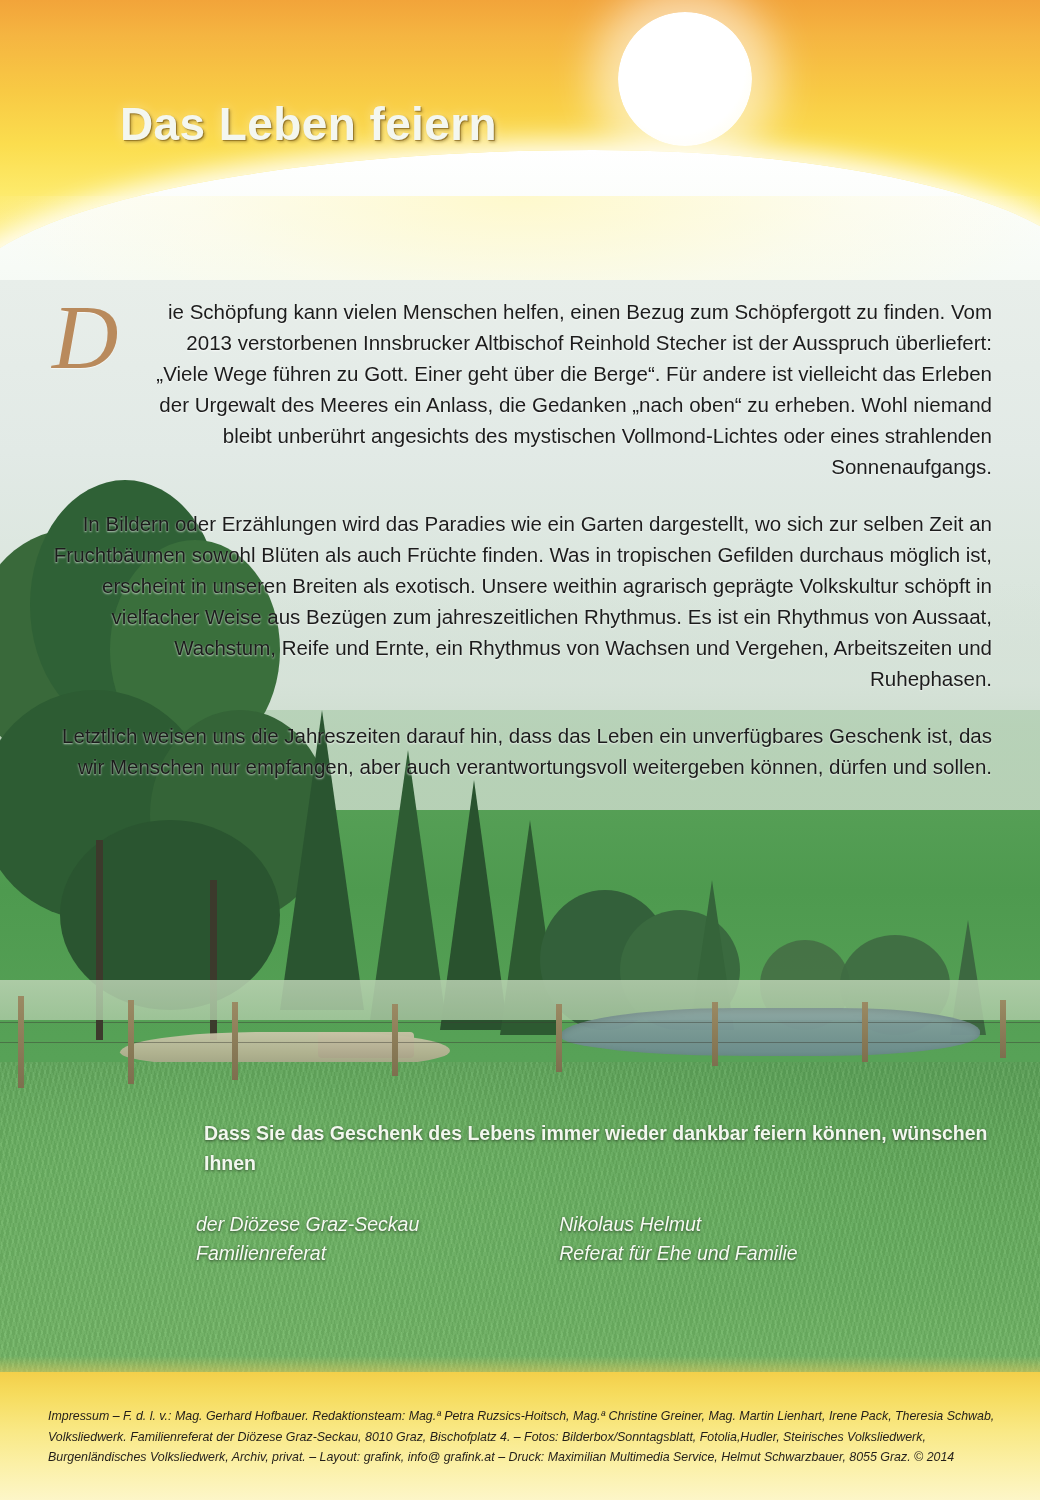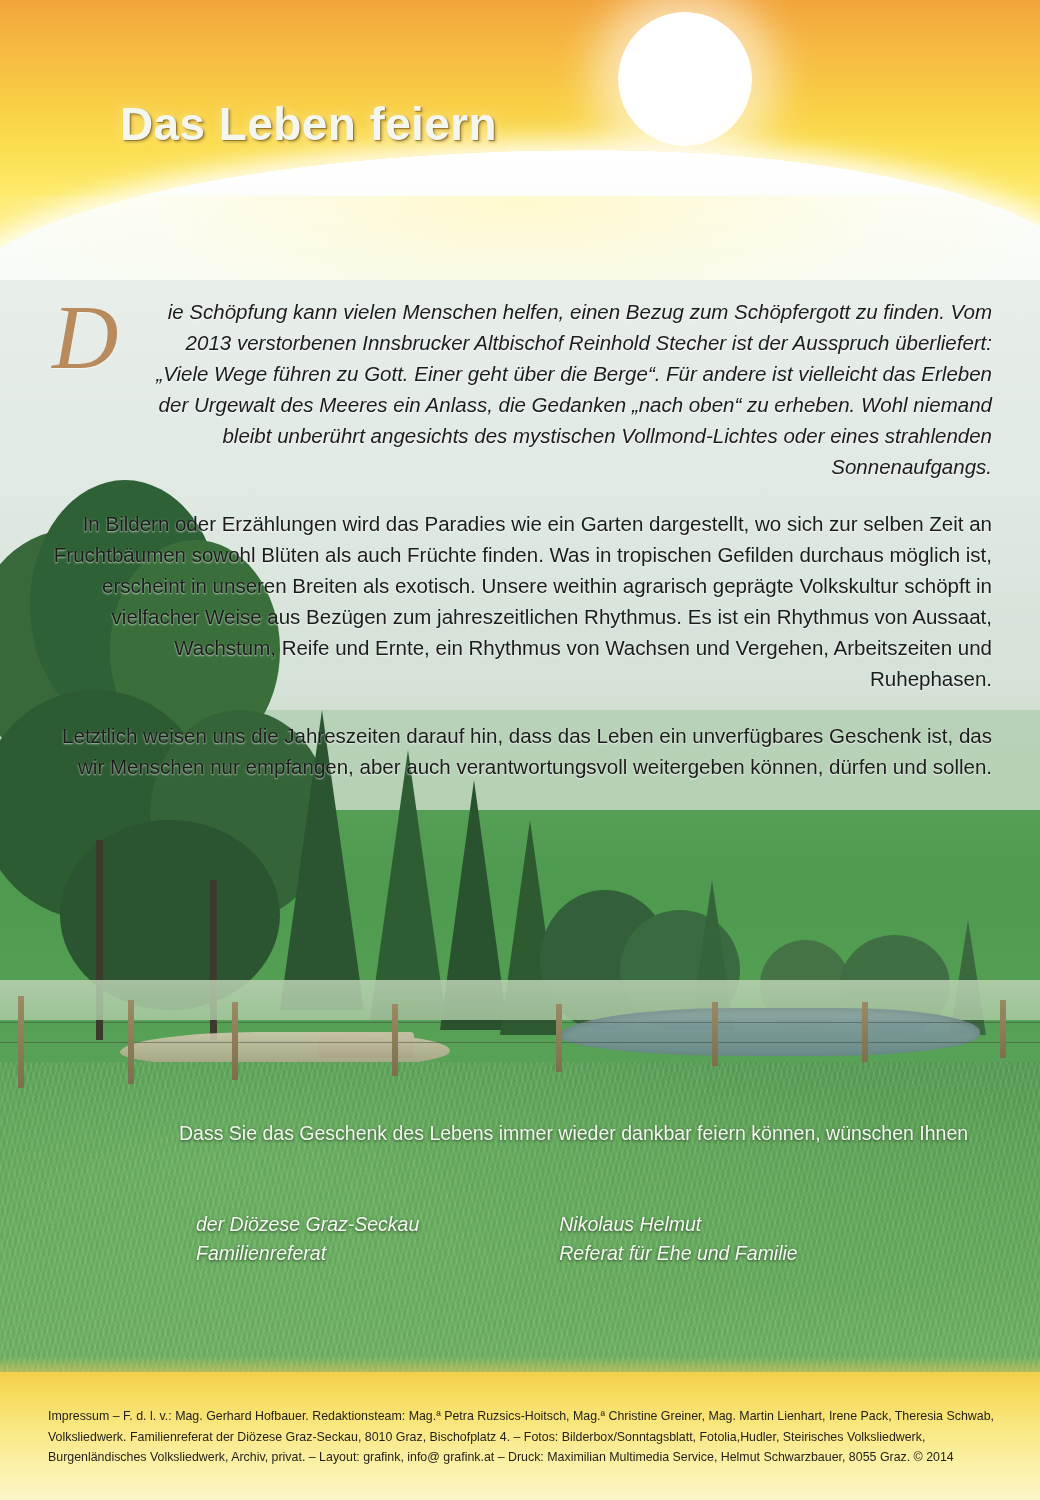--- a/index.html
+++ b/index.html
@@ -194,30 +194,31 @@
   .dropcap {
     position: absolute;
     left: 0px; top: 2px;
     font-family: "Liberation Serif", serif;
     font-style: italic;
     font-size: 92px;
     line-height: 78px;
     color: #b98a5c;
     text-shadow: 0 1px 1px rgba(255,255,255,0.6);
   }
-  .p1 { padding-left: 100px; font-style: italic; }
+  .p1 { padding-left: 100px; }
 
   .closing {
     position: absolute;
-    left: 179px; top: 1118px;
+    left: 204px; top: 1118px;
     width: 800px;
     color: #f2f7ee;
     font-size: 19.5px;
     line-height: 30px;
     text-shadow: 0 1px 3px rgba(0,0,0,0.55);
+    font-weight: bold;
   }
   .signatures {
     position: absolute;
     left: 196px; top: 1210px;
     width: 800px;
     display: flex;
     gap: 140px;
     color: #f6faf2;
     font-style: italic;
     font-size: 19.5px;
@@ -238,20 +239,21 @@
     width: 1040px; height: 26px;
     background: linear-gradient(to bottom, rgba(120,150,90,0) 0%, rgba(225,200,90,0.55) 60%, rgba(243,207,74,1) 100%);
   }
   .impressum {
     position: absolute;
     left: 48px; top: 1406px;
     width: 950px;
     font-size: 12.4px;
     line-height: 20.5px;
     color: #231f1a;
+    font-style: italic;
   }
   .impressum span { white-space: normal; }
 </style>
 </head>
 <body>
 
 <div class="page">
 
   <div class="sky">
     <div class="sun"></div>

